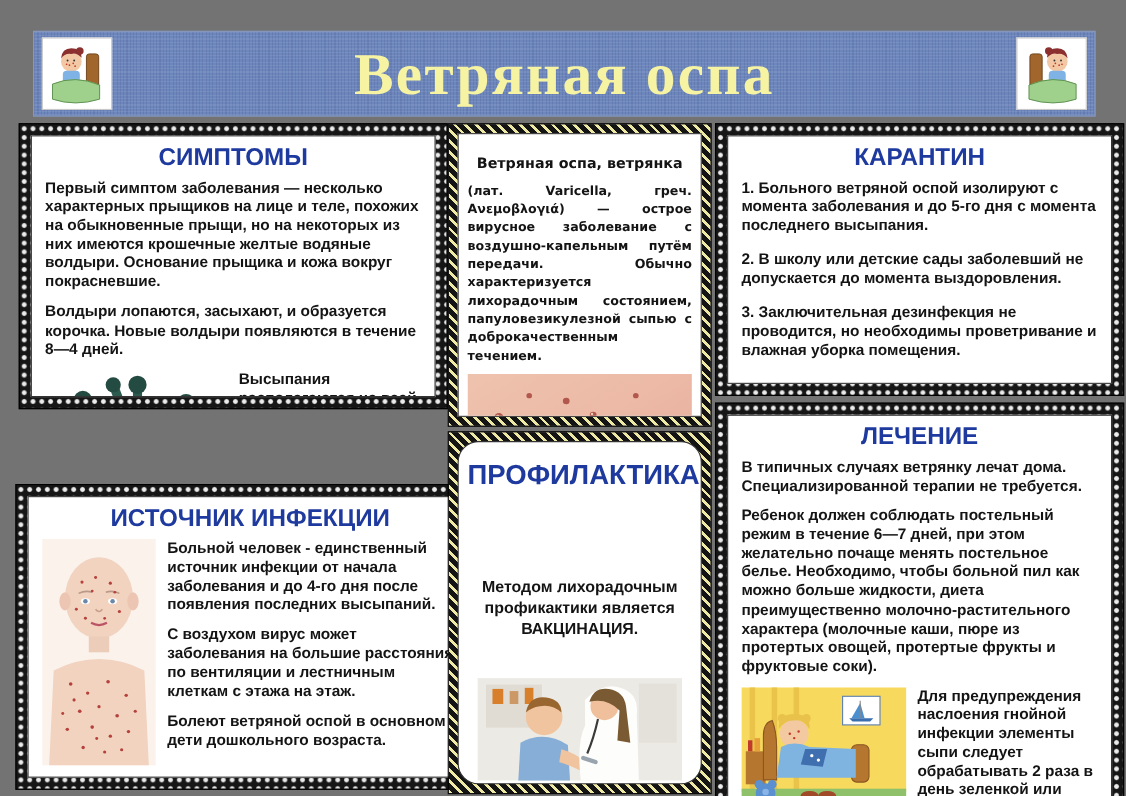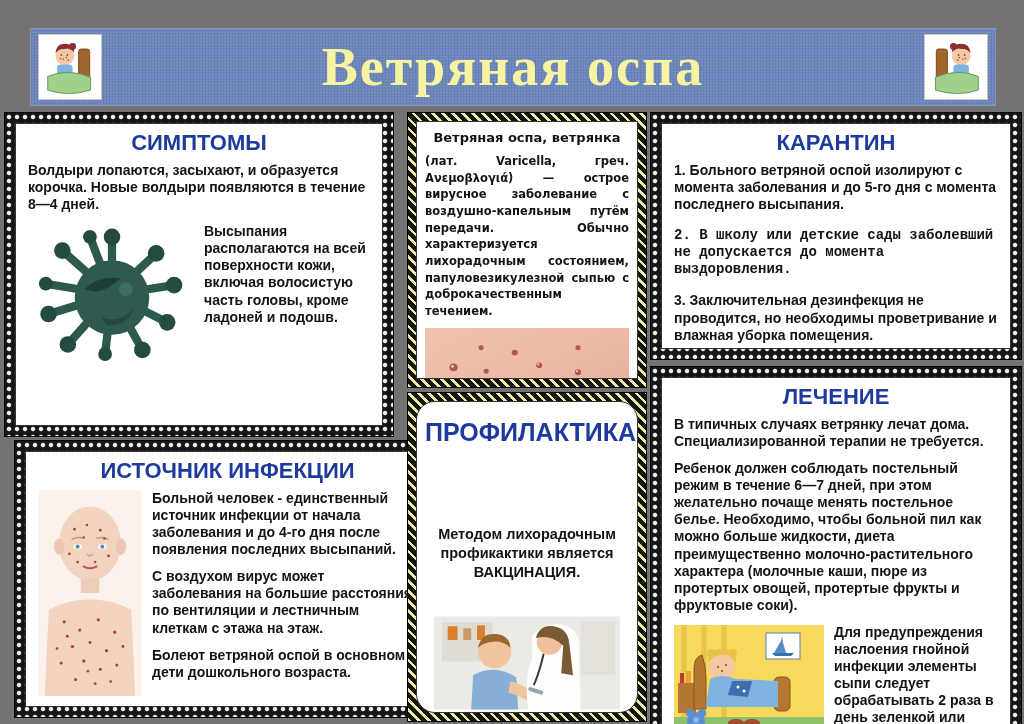--- a/index.html
+++ b/index.html
@@ -79,23 +79,24 @@
         <circle cx="22" cy="26" r="0.9" fill="#c0392b"></circle>
           <circle cx="26" cy="24" r="0.9" fill="#c0392b"></circle>
         <circle cx="19" cy="25" r="0.9" fill="#c0392b"></circle>
           <circle cx="28" cy="27" r="0.9" fill="#c0392b"></circle>
         <rect x="15" y="32" width="18" height="13" rx="4" fill="#7fb2e5"></rect>
         <path d="M4,46 Q28,36 54,47 L54,62 Q28,70 4,62 Z" fill="#9fd08c" stroke="#5a8f4d"></path>
       </svg>
     </div>
   </div>
 
-  <div class="box chain" style="left:4px;top:112px;width:390px;height:325px;">
+  <div class="box chain" style="left:17px;top:112px;width:390px;height:260px;">
     <div class="inner">
       <div class="head-blue">СИМПТОМЫ</div>
+      <p class="txt">Первый симптом заболевания — несколько характерных прыщиков на лице и теле, похожих на обыкновенные прыщи, но на некоторых из них имеются крошечные желтые водяные волдыри. Основание прыщика и кожа вокруг покрасневшие.</p>
       <p class="txt">Волдыри лопаются, засыхают, и образуется корочка. Новые волдыри появляются в течение 8—4 дней.</p>
       <div class="row">
         <svg width="168" height="138" viewBox="0 0 120 100">
           <g stroke="#2d5a4e" stroke-width="6" stroke-linecap="round">
             <line x1="60" y1="52" x2="60" y2="10"></line>
               <line x1="60" y1="52" x2="92" y2="22"></line>
             <line x1="60" y1="52" x2="105" y2="45"></line>
               <line x1="60" y1="52" x2="100" y2="72"></line>
             <line x1="60" y1="52" x2="82" y2="92"></line>
               <line x1="60" y1="52" x2="55" y2="95"></line>
@@ -183,21 +184,21 @@
         <div style="padding-left:10px;">
           <p class="txt">Больной человек - единственный источник инфекции от начала заболевания и до 4-го дня после появления последних высыпаний.</p>
           <p class="txt">С воздухом вирус может заболевания на большие расстояния по вентиляции и лестничным клеткам с этажа на этаж.</p>
           <p class="txt">Болеют ветряной оспой в основном дети дошкольного возраста.</p>
         </div>
       </div>
     </div>
   </div>
 
   <div class="box rope" style="left:407px;top:112px;width:240px;height:276px;">
-    <div class="inner" style="padding:4px 8px;">
+    <div class="inner" style="padding:16px 8px;">
       <div class="about-head">Ветряная оспа, ветрянка</div>
       <p class="about-body">(лат. Varicella, греч. Ανεμοβλογιά) — острое вирусное заболевание с воздушно-капельным путём передачи. Обычно характеризуется лихорадочным состоянием, папуловезикулезной сыпью с доброкачественным течением.</p>
       <svg class="photo" width="204" height="118" viewBox="0 0 200 120" preserveAspectRatio="none">
         <defs>
           <linearGradient id="skin" x1="0" y1="0" x2="1" y2="1">
             <stop offset="0" stop-color="#eec3ae"></stop>
               <stop offset="0.5" stop-color="#ecb9a6"></stop>
               <stop offset="1" stop-color="#e3a896"></stop>
           </linearGradient>
         </defs>
@@ -259,21 +260,21 @@
         <path d="M112,38 Q108,56 102,70" stroke="#3a3a3a" stroke-width="2" fill="none"></path>
         <rect x="96" y="74" width="16" height="4" rx="2" fill="#9aa4ae" transform="rotate(18 104 76)"></rect>
       </svg>
     </div>
   </div>
 
   <div class="box chain" style="left:650px;top:112px;width:372px;height:248px;">
     <div class="inner">
       <div class="head-blue">КАРАНТИН</div>
       <p class="txt" style="margin-bottom:14px;">1. Больного ветряной оспой изолируют с момента заболевания и до 5-го дня с момента последнего высыпания.</p>
-      <p class="txt" style="margin-bottom:14px;font-family:Liberation Mono, monospace;">2. В школу или детские сады заболевший не допускается до момента выздоровления.</p>
+      <p class="txt" style="margin-bottom:14px;">2. В школу или детские сады заболевший не допускается до момента выздоровления.</p>
       <p class="txt">3. Заключительная дезинфекция не проводится, но необходимы проветривание и влажная уборка помещения.</p>
     </div>
   </div>
 
   <div class="box chain" style="left:650px;top:366px;width:372px;height:409px;">
     <div class="inner">
       <div class="head-blue">ЛЕЧЕНИЕ</div>
       <p class="txt">В типичных случаях ветрянку лечат дома. Специализированной терапии не требуется.</p>
       <p class="txt">Ребенок должен соблюдать постельный режим в течение 6—7 дней, при этом желательно почаще менять постельное белье. Необходимо, чтобы больной пил как можно больше жидкости, диета преимущественно молочно-растительного характера (молочные каши, пюре из протертых овощей, протертые фрукты и фруктовые соки).</p>
       <div class="row" style="margin-top:4px;">

